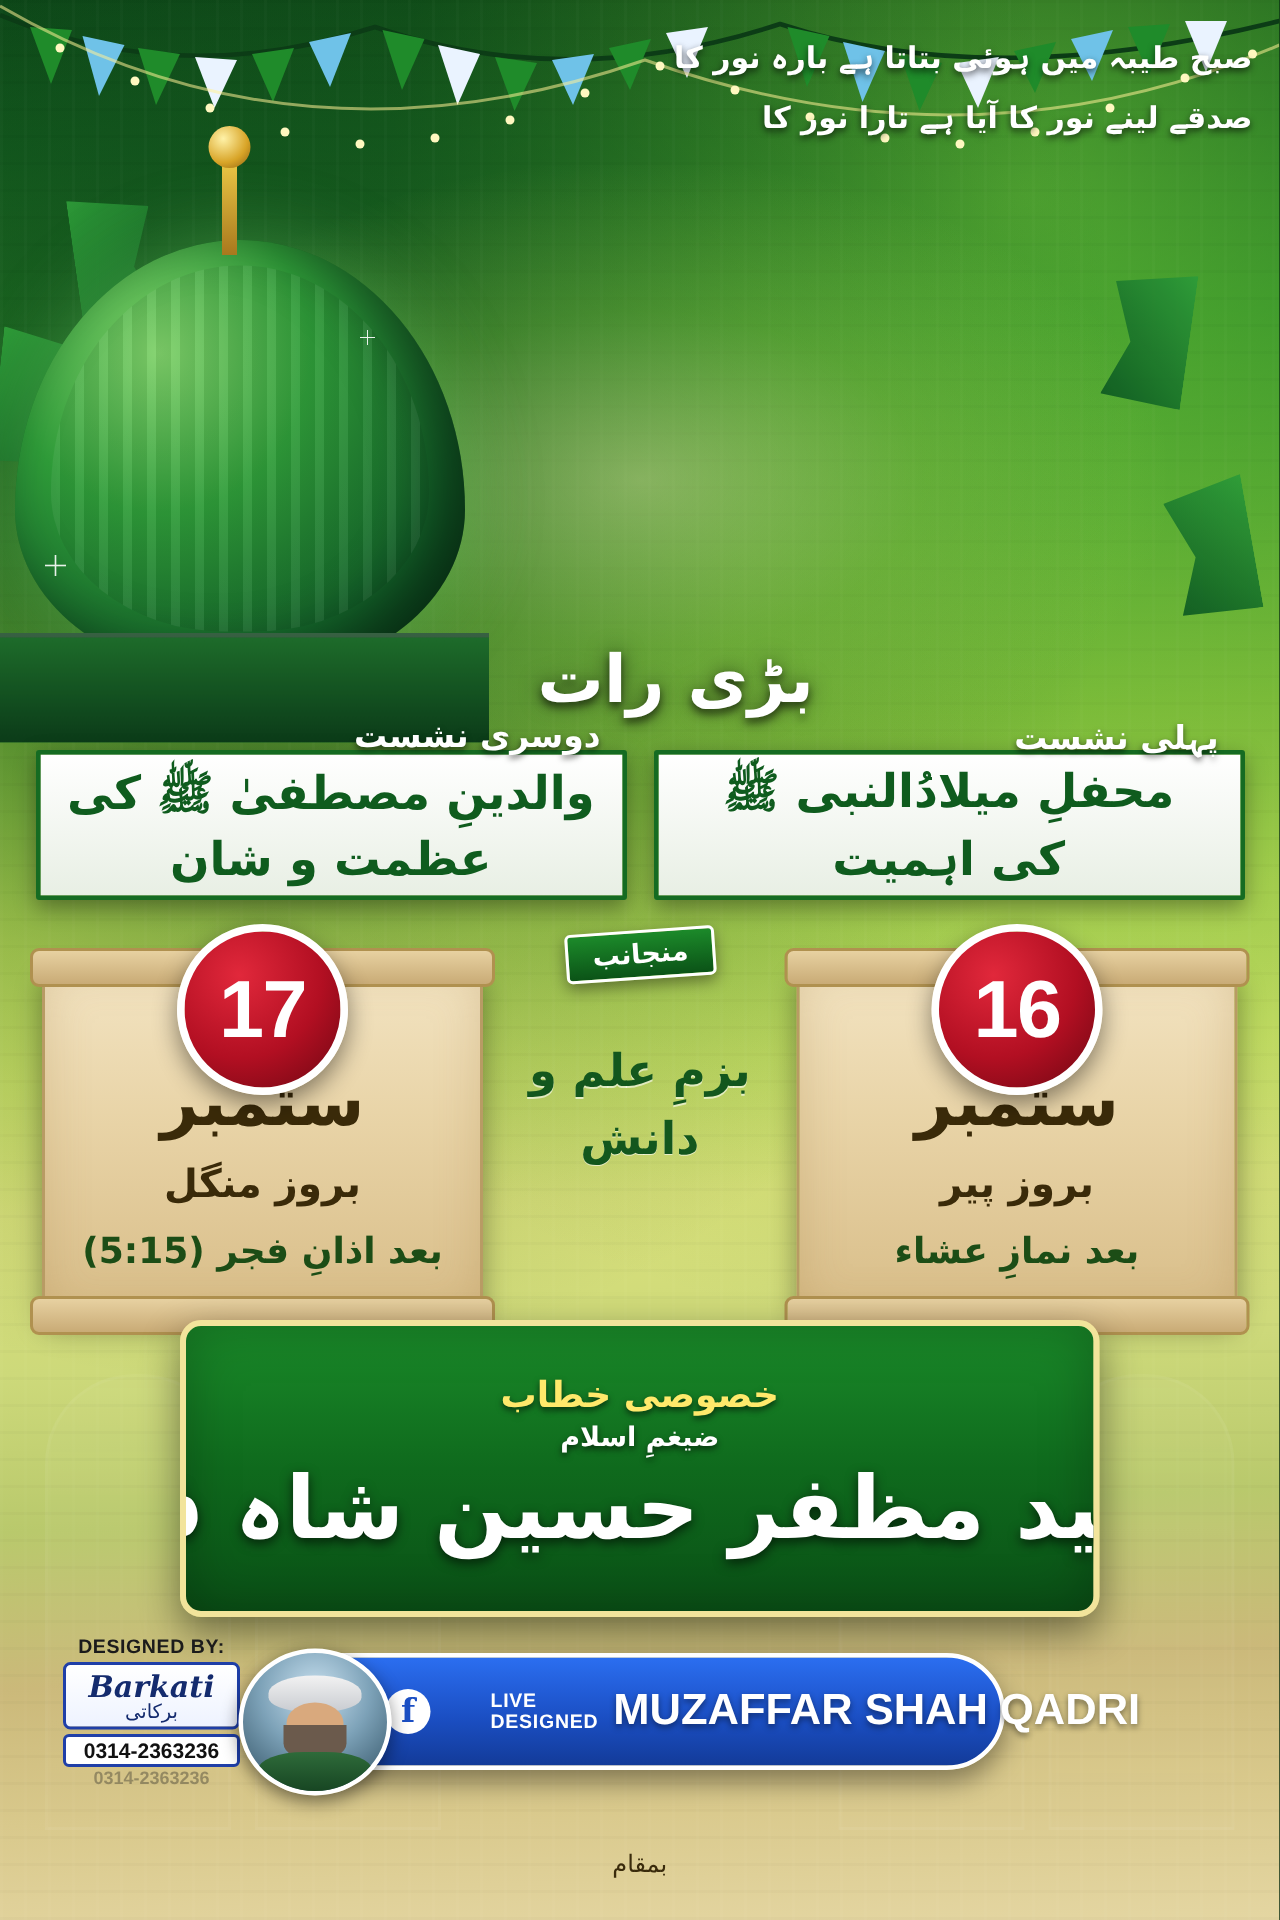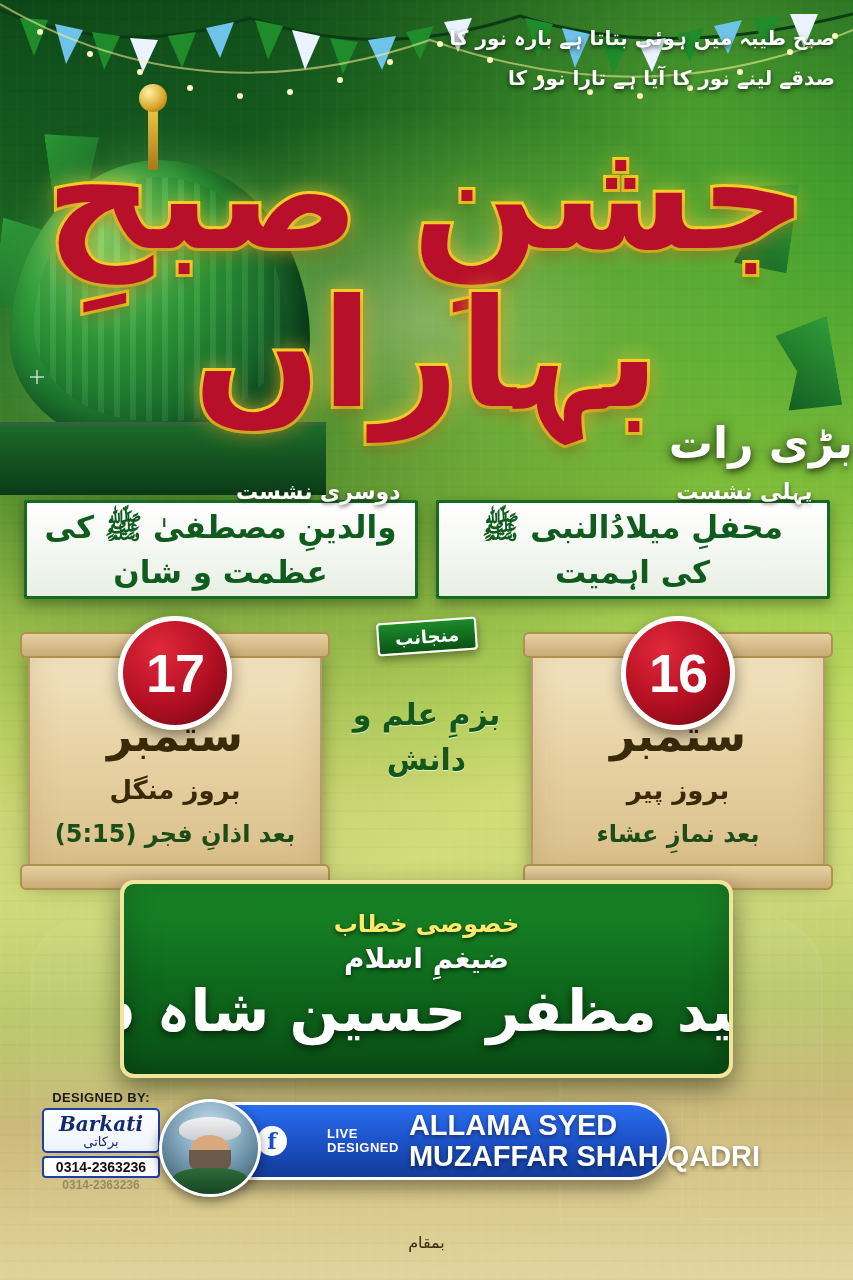--- a/index.html
+++ b/index.html
@@ -195,21 +195,22 @@
     -webkit-text-stroke: 6px #ffd21f;
     paint-order: stroke fill;
     text-shadow:
       0 0 22px rgba(255, 215, 60, 0.85),
       0 6px 14px rgba(0,0,0,0.45);
     letter-spacing: -4px;
   }
   .title-sub {
     position: absolute;
     left: 0; right: 0;
-    top: 417px;
+    top: 428px;
+    text-align: center;
     direction: rtl;
     font-family: "DejaVu Sans", sans-serif;
     font-size: 44px;
     font-weight: bold;
     color: #ffffff;
     text-shadow: 0 0 14px rgba(0,0,0,0.5), 0 3px 6px rgba(0,0,0,0.55);
     padding-left: 48px;
   }
 
   
@@ -381,21 +382,21 @@
     direction: rtl;
     font-family: "DejaVu Sans", sans-serif;
     font-size: 24px;
     font-weight: bold;
     color: #ffe96b;
     text-shadow: 0 2px 4px rgba(0,0,0,0.6);
   }
   .speaker-role {
     direction: rtl;
     font-family: "DejaVu Sans", sans-serif;
-    font-size: 28px;
+    font-size: 18px;
     font-weight: bold;
     color: #ffffff;
     margin-top: 4px;
     text-shadow: 0 2px 4px rgba(0,0,0,0.6);
   }
   .speaker-name {
     direction: rtl;
     font-family: "DejaVu Sans", sans-serif;
     font-size: 58px;
     font-weight: bold;
@@ -656,21 +657,20 @@
           <circle cx="835" cy="36" r="3"></circle>
       </g>
     </svg>
   </div>
 
   <div class="couplet">
     <div>صبح طیبہ میں ہوئی بتاتا ہے بارہ نور کا</div>
     <div>صدقے لینے نور کا آیا ہے تارا نور کا</div>
   </div>
 
-  <div class="title-main">جشنِ صبحِ بہاراں</div>
   <div class="title-sub">بڑی رات</div>
 
   <div class="sessions">
     <div class="session">
       <div class="session-label">پہلی نشست</div>
       <div class="session-title">محفلِ میلادُالنبی ﷺ کی اہمیت</div>
     </div>
     <div class="session">
       <div class="session-label">دوسری نشست</div>
       <div class="session-title">والدینِ مصطفیٰ ﷺ کی عظمت و شان</div>
@@ -728,21 +728,20 @@
       <div class="body"></div>
     </div>
     <div class="fb-live">
       <div class="fb-circle">f</div>
       <div class="live-tag">
         <div>LIVE</div>
         <div>DESIGNED</div>
       </div>
     </div>
     <div class="live-names">
-      <div>ALLAMA SYED</div>
       <div>MUZAFFAR SHAH QADRI</div>
     </div>
   </div>
 
   <div class="footer">
     <div class="footer-badge">بمقام</div>
   </div>
 </div>
 
 </body></html>

